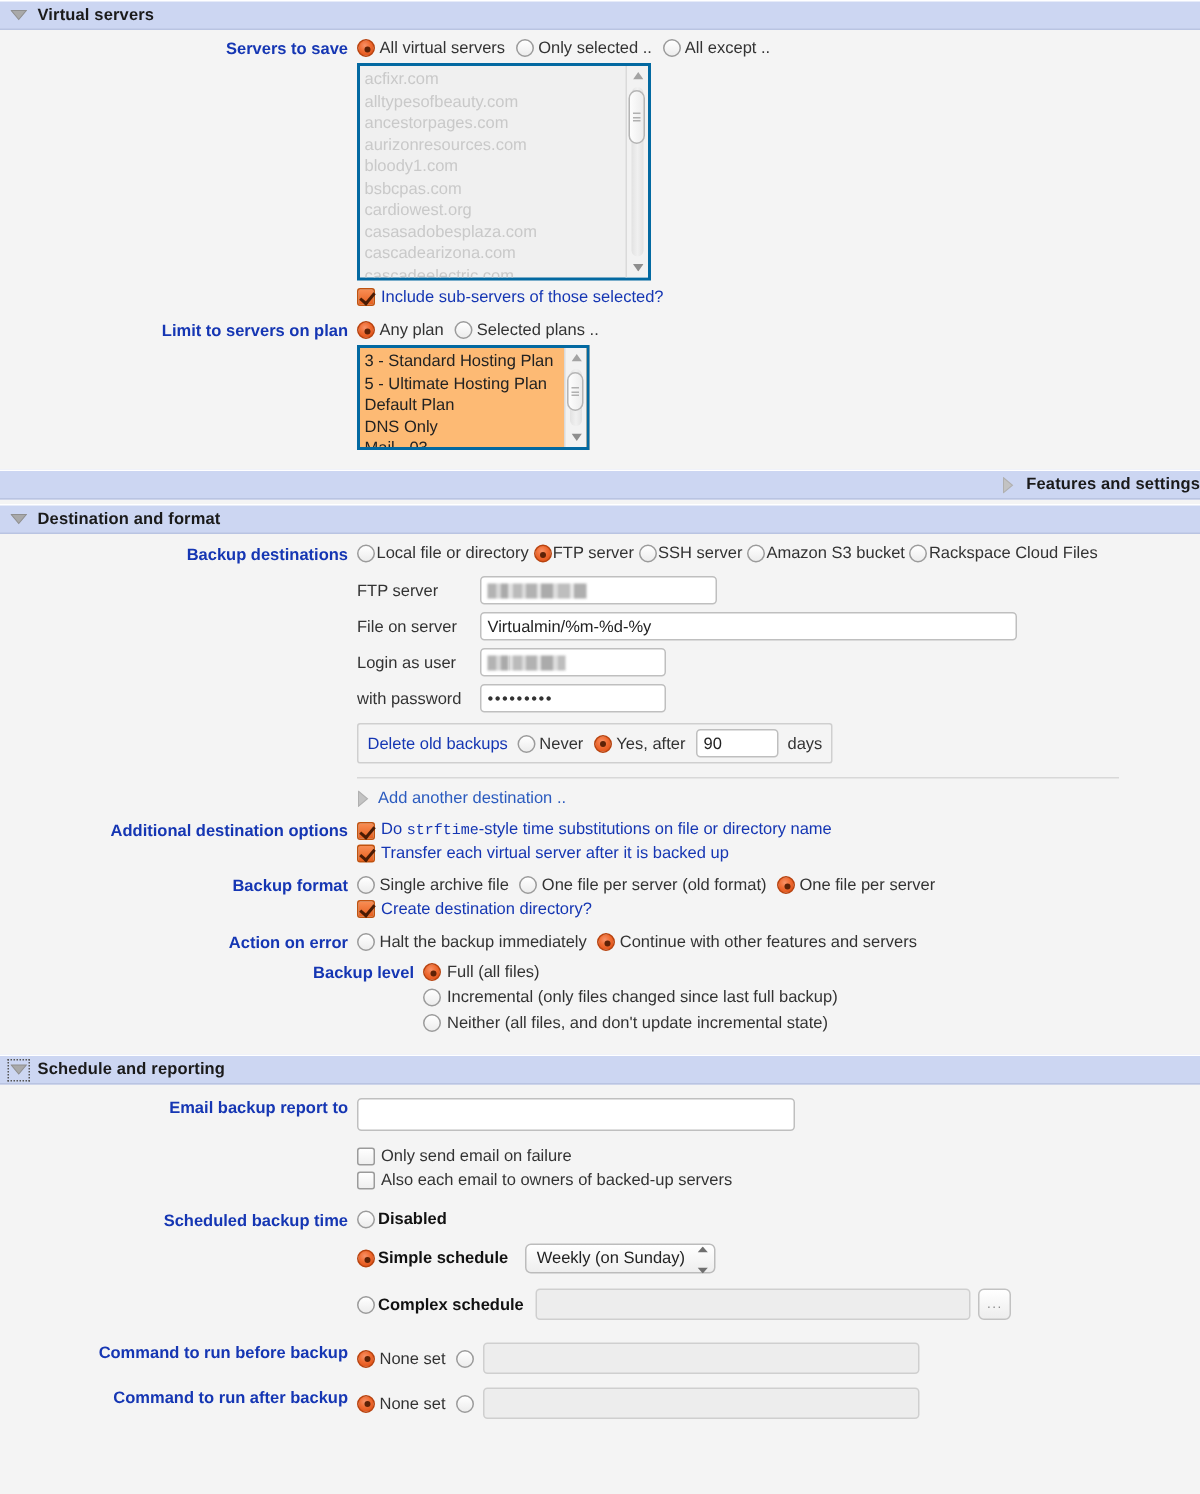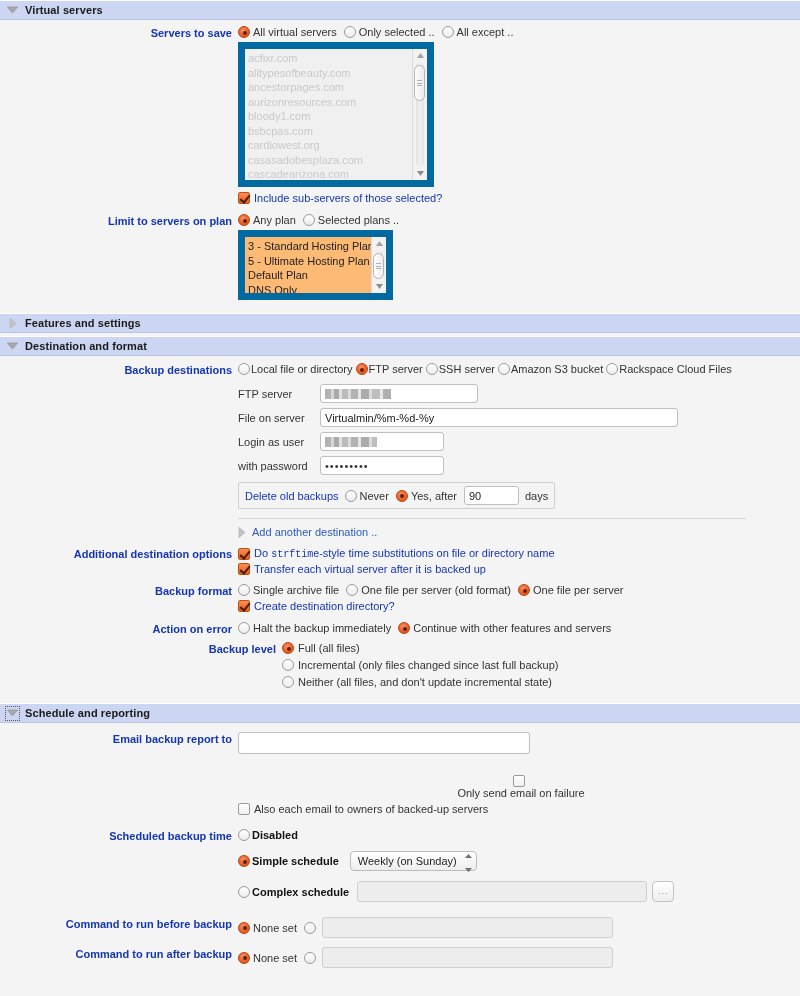--- a/index.html
+++ b/index.html
@@ -95,21 +95,21 @@
   .opt.tight { margin-right: 3px; }
   .opt .txt.nogap { margin-left: 1px; }
 
   .cbrow { display:flex; align-items:center; margin-bottom: 3px; }
   .cbrow .txt { margin-left:4px; color:#1536b3; font-size:11px; }
   .mono { font-family:"Liberation Mono", monospace; font-size:10px; }
 
   
   .listbox {
     width: 196px; height: 145px;
-    border: 7px solid #0369a1;
+    border: 2px solid #0369a1;
     background: #f0f0f0;
     position: relative;
     overflow: hidden;
     display: flex;
     justify-content: flex-end;
   }
   .listbox.enabled { background:#fdba74; }
   .listbox .items { flex:1 1 auto; padding: 2px 0 0 3px; overflow:hidden; }
   .listbox .items div { line-height: 14.5px; font-size:11px; color:#c9c9c9; white-space:nowrap;}
   .listbox.enabled .items div { color:#222; }
@@ -316,21 +316,21 @@
               <svg width="7" height="5" viewBox="0 0 7 5">
                   <polygon points="0,0 7,0 3.5,5" fill="#8e8e8e"></polygon>
                 </svg>
             </div>
           </div>
         </div>
       </div>
     </div>
   </div>
 
-  <div class="section-header" style="margin-top:5px;">
+  <div class="section-header" style="margin-top:5px;justify-content:flex-end;">
     <span class="tri">
       <svg width="8" height="11" viewBox="0 0 8 11">
           <polygon points="1,0.5 7,5.5 1,10.5" fill="#c3c3c3" stroke="#b0b0b0" stroke-width="0.7"></polygon>
         </svg>
     </span>
     <span class="sec-title">Features and settings</span>
   </div>
 
   <div class="section-header" style="margin-top:3px;">
     <span class="tri">
@@ -498,21 +498,21 @@
         </svg>
     </span>
     <span class="sec-title">Schedule and reporting</span>
   </div>
 
   <div class="sec-body" style="padding-top:9px;">
     <div class="row">
       <div class="lbl">Email backup report to</div>
       <div class="ctl">
         <span class="tin" style="width:292px; height:22px; display:inline-flex; align-items:center;"></span>
-        <div class="cbrow" style="margin-top:19px;flex-direction:column;">
+        <div class="cbrow" style="margin-top:8px;">
           <span class="cb"></span>
           <span class="txt" style="color:#333;">Only send email on failure</span>
         </div>
         <div class="cbrow" style="margin-top:4px;">
           <span class="cb"></span>
           <span class="txt" style="color:#333;">Also each email to owners of backed-up servers</span>
         </div>
       </div>
     </div>
 

